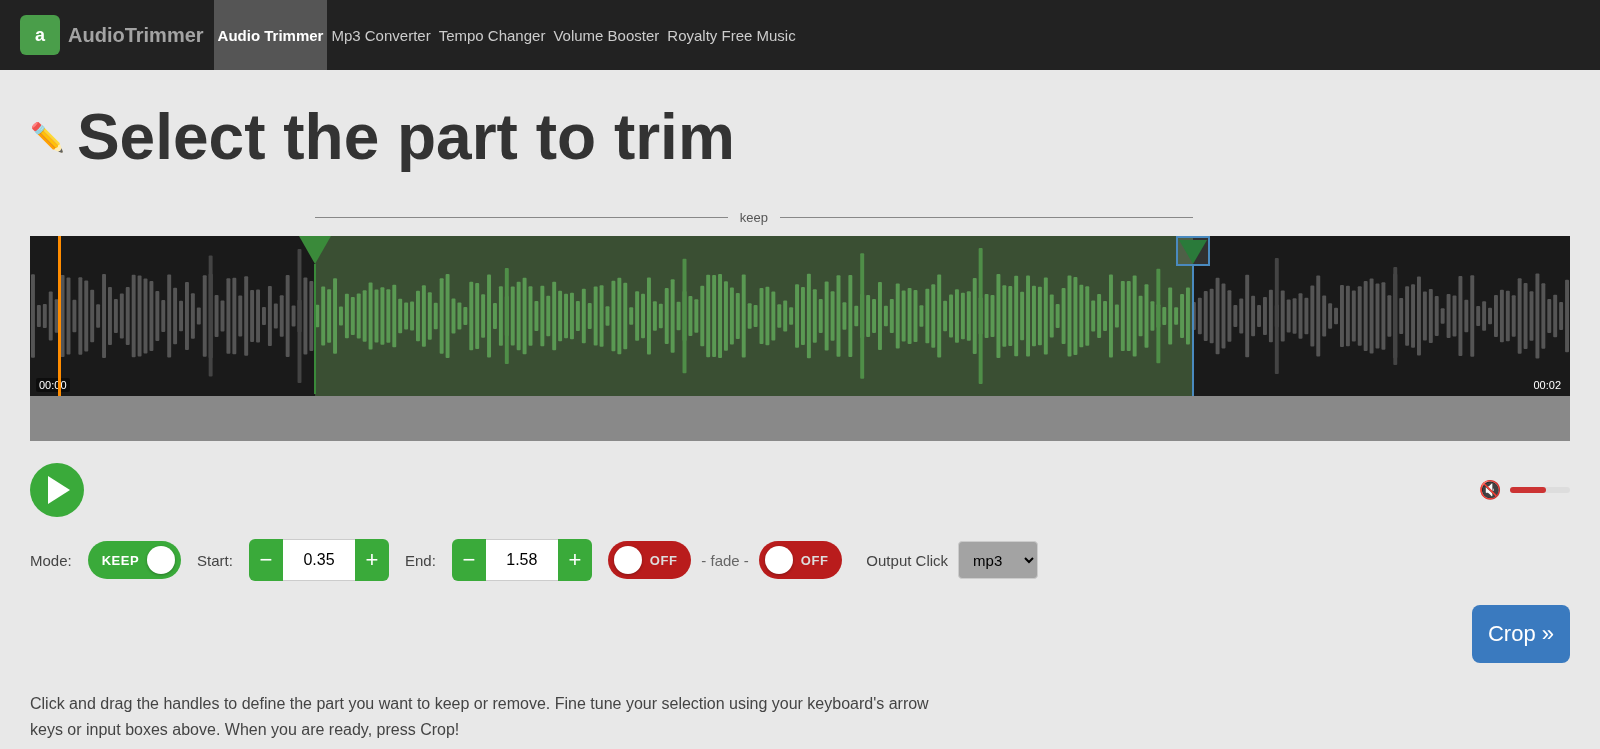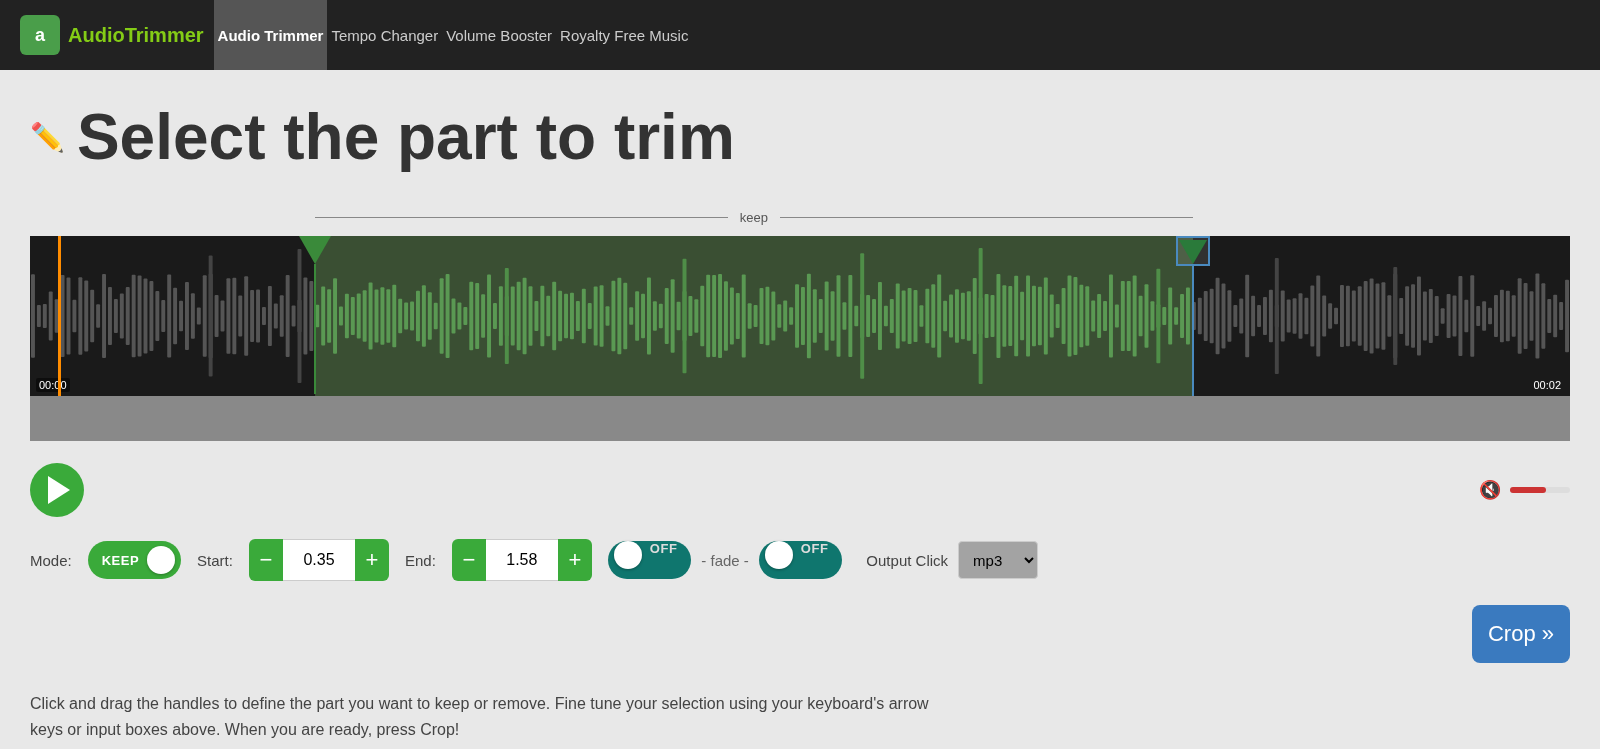--- a/index.html
+++ b/index.html
@@ -20,21 +20,21 @@
       gap: 8px;
       margin-right: 10px;
     }
     .nav-logo-icon {
       width: 40px; height: 40px;
       background: #4a9e4a;
       border-radius: 6px;
       display: flex; align-items: center; justify-content: center;
       color: white; font-weight: bold; font-size: 18px;
     }
-    .nav-logo-text { color: #84cc16; font-size: 20px; font-weight: 600; }
+    .nav-logo-text { color: #a3a3a3; font-size: 20px; font-weight: 600; }
     .nav-links { display: flex; align-items: stretch; height: 70px; }
     .nav-link {
       display: flex; align-items: center;
       padding: 0 4px;
       color: #ccc;
       font-size: 15px;
       cursor: pointer;
       text-decoration: none;
       white-space: nowrap;
     }
@@ -255,22 +255,22 @@
       font-size: 16px;
       outline: none;
       background: white;
     }
 
     
     .fade-area {
       display: flex; align-items: center; gap: 10px;
     }
     .toggle-off {
-      display: flex; align-items: flex-start;
-      background: #0f766e;
+      display: flex; align-items: center;
+      background: #b91c1c;
       border-radius: 30px;
       height: 38px;
       padding: 0 14px 0 6px;
       gap: 8px;
       cursor: pointer;
     }
     .toggle-off-knob {
       width: 28px; height: 28px;
       background: white;
       border-radius: 50%;
@@ -318,20 +318,21 @@
 </head>
 <body>
 
 <nav>
   <div class="nav-logo">
     <div class="nav-logo-icon">a</div>
     <span class="nav-logo-text">AudioTrimmer</span>
   </div>
   <div class="nav-links">
     <a class="nav-link active">Audio Trimmer</a>
+    <a class="nav-link">Mp3 Converter</a>
     <a class="nav-link">Tempo Changer</a>
     <a class="nav-link">Volume Booster</a>
     <a class="nav-link">Royalty Free Music</a>
   </div>
 </nav>
 
 <div class="main">
 
   <div class="page-title">
     <span class="edit-icon">✏️</span>

